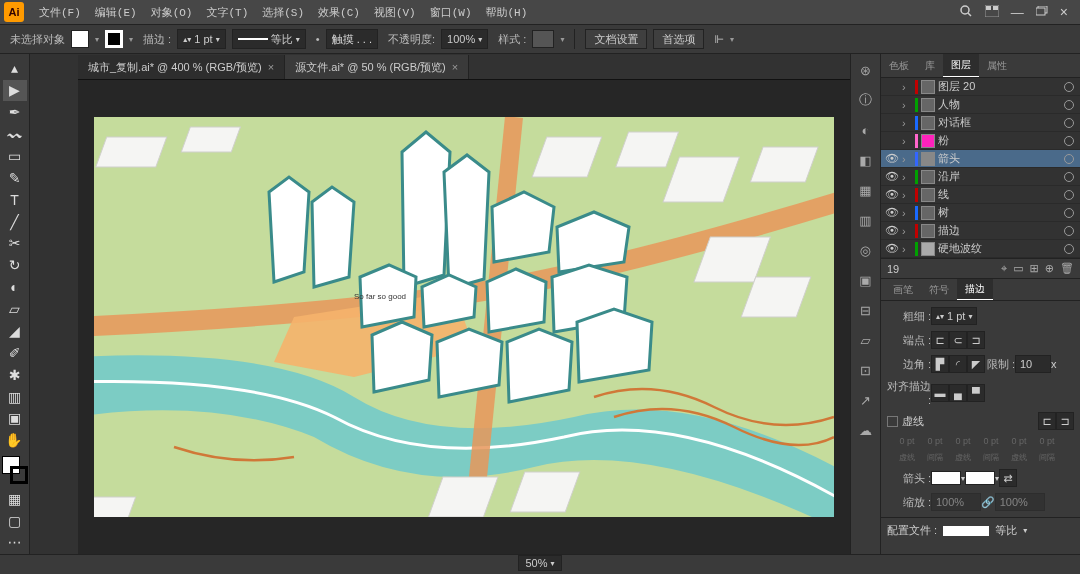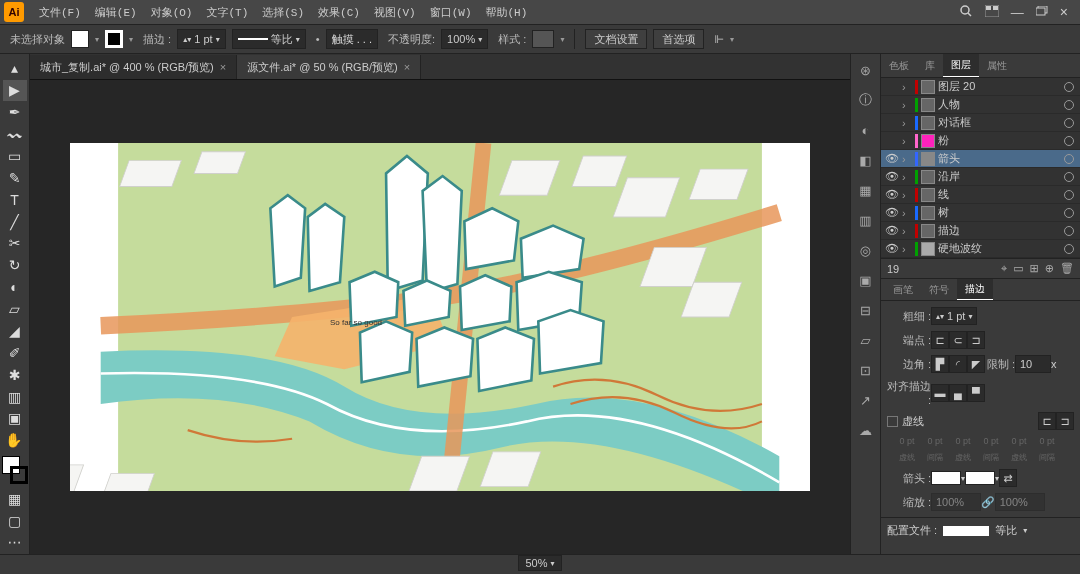--- a/index.html
+++ b/index.html
@@ -15,27 +15,27 @@
 .field { background:#2b2b2b; border:1px solid #222; padding:1px 5px; height:20px; display:flex; align-items:center; color:#ddd; min-width:40px; justify-content:center;}
 .btn { background:#3f3f3f; border:1px solid #222; padding:2px 8px; height:20px; display:flex; align-items:center; cursor:pointer;}
 .divider { width:1px; height:20px; background:#222; margin:0 4px;}
 .main { display:flex; height:calc(100% - 74px); }
 .toolbar { width:30px; background:#3a3a3a; border-right:1px solid #222; display:flex; flex-direction:column; align-items:center; padding-top:4px; }
 .tool { width:24px; height:22px; display:flex; align-items:center; justify-content:center; cursor:pointer; color:#ddd; font-size:14px; margin-bottom:1px;}
 .tool.sel { background:#555; }
 .fillstroke { width:26px; height:30px; position:relative; margin:4px 0;}
 .fillstroke .fill { width:18px; height:18px; background:#fff; border:1px solid #000; position:absolute; top:0; left:0;}
 .fillstroke .stroke { width:18px; height:18px; background:transparent; border:3px solid #000; position:absolute; bottom:0; right:0;}
-.doc-area { flex:1; display:flex; flex-direction:column; background:#262626; position:relative;}
+.doc-area { flex:1; display:flex; flex-direction:column; background:#262626; position:relative;margin-left:48px;}
 .tabs { height:26px; background:#323232; display:flex; align-items:flex-end; border-bottom:1px solid #111;}
 .tab { height:24px; padding:0 10px; display:flex; align-items:center; gap:6px; background:#2d2d2d; border-right:1px solid #222; cursor:pointer; font-size:10px;}
 .tab.active { background:#3a3a3a; }
 .tab .close { cursor:pointer; color:#999;}
 .canvas-wrap { flex:1; display:flex; align-items:center; justify-content:center; overflow:hidden; position:relative;}
-.artboard { width:740px; height:348px; background:#fff; position:relative; overflow:hidden;}
+.artboard { width:740px; height:400px; background:#fff; position:relative; overflow:hidden;}
 .artboard svg { width:100%; height:100%; }
 .canvas-text { position:absolute; left:260px; top:175px; font-size:8px; color:#333; z-index:5;}
 .right-rail { width:30px; background:#3a3a3a; border-left:1px solid #222; display:flex; flex-direction:column; align-items:center; padding-top:6px; gap:10px; }
 .rail-icon { width:20px; height:20px; display:flex; align-items:center; justify-content:center; cursor:pointer; color:#aaa; font-size:13px;}
 .panels { width:200px; background:#3a3a3a; border-left:1px solid #222; display:flex; flex-direction:column; overflow:hidden;}
 .panel-tabs { height:24px; display:flex; border-bottom:1px solid #222;}
 .ptab { padding:0 8px; display:flex; align-items:center; cursor:pointer; font-size:10px; color:#999;}
 .ptab.active { background:#2d2d2d; color:#fff; border-bottom:1px solid #fff;}
 .layers { flex:0 0 auto; background:#323232; max-height:180px; overflow-y:auto;}
 .layer { height:18px; display:flex; align-items:center; gap:3px; padding:0 4px; border-bottom:1px solid #2a2a2a; cursor:pointer; font-size:10px;}

